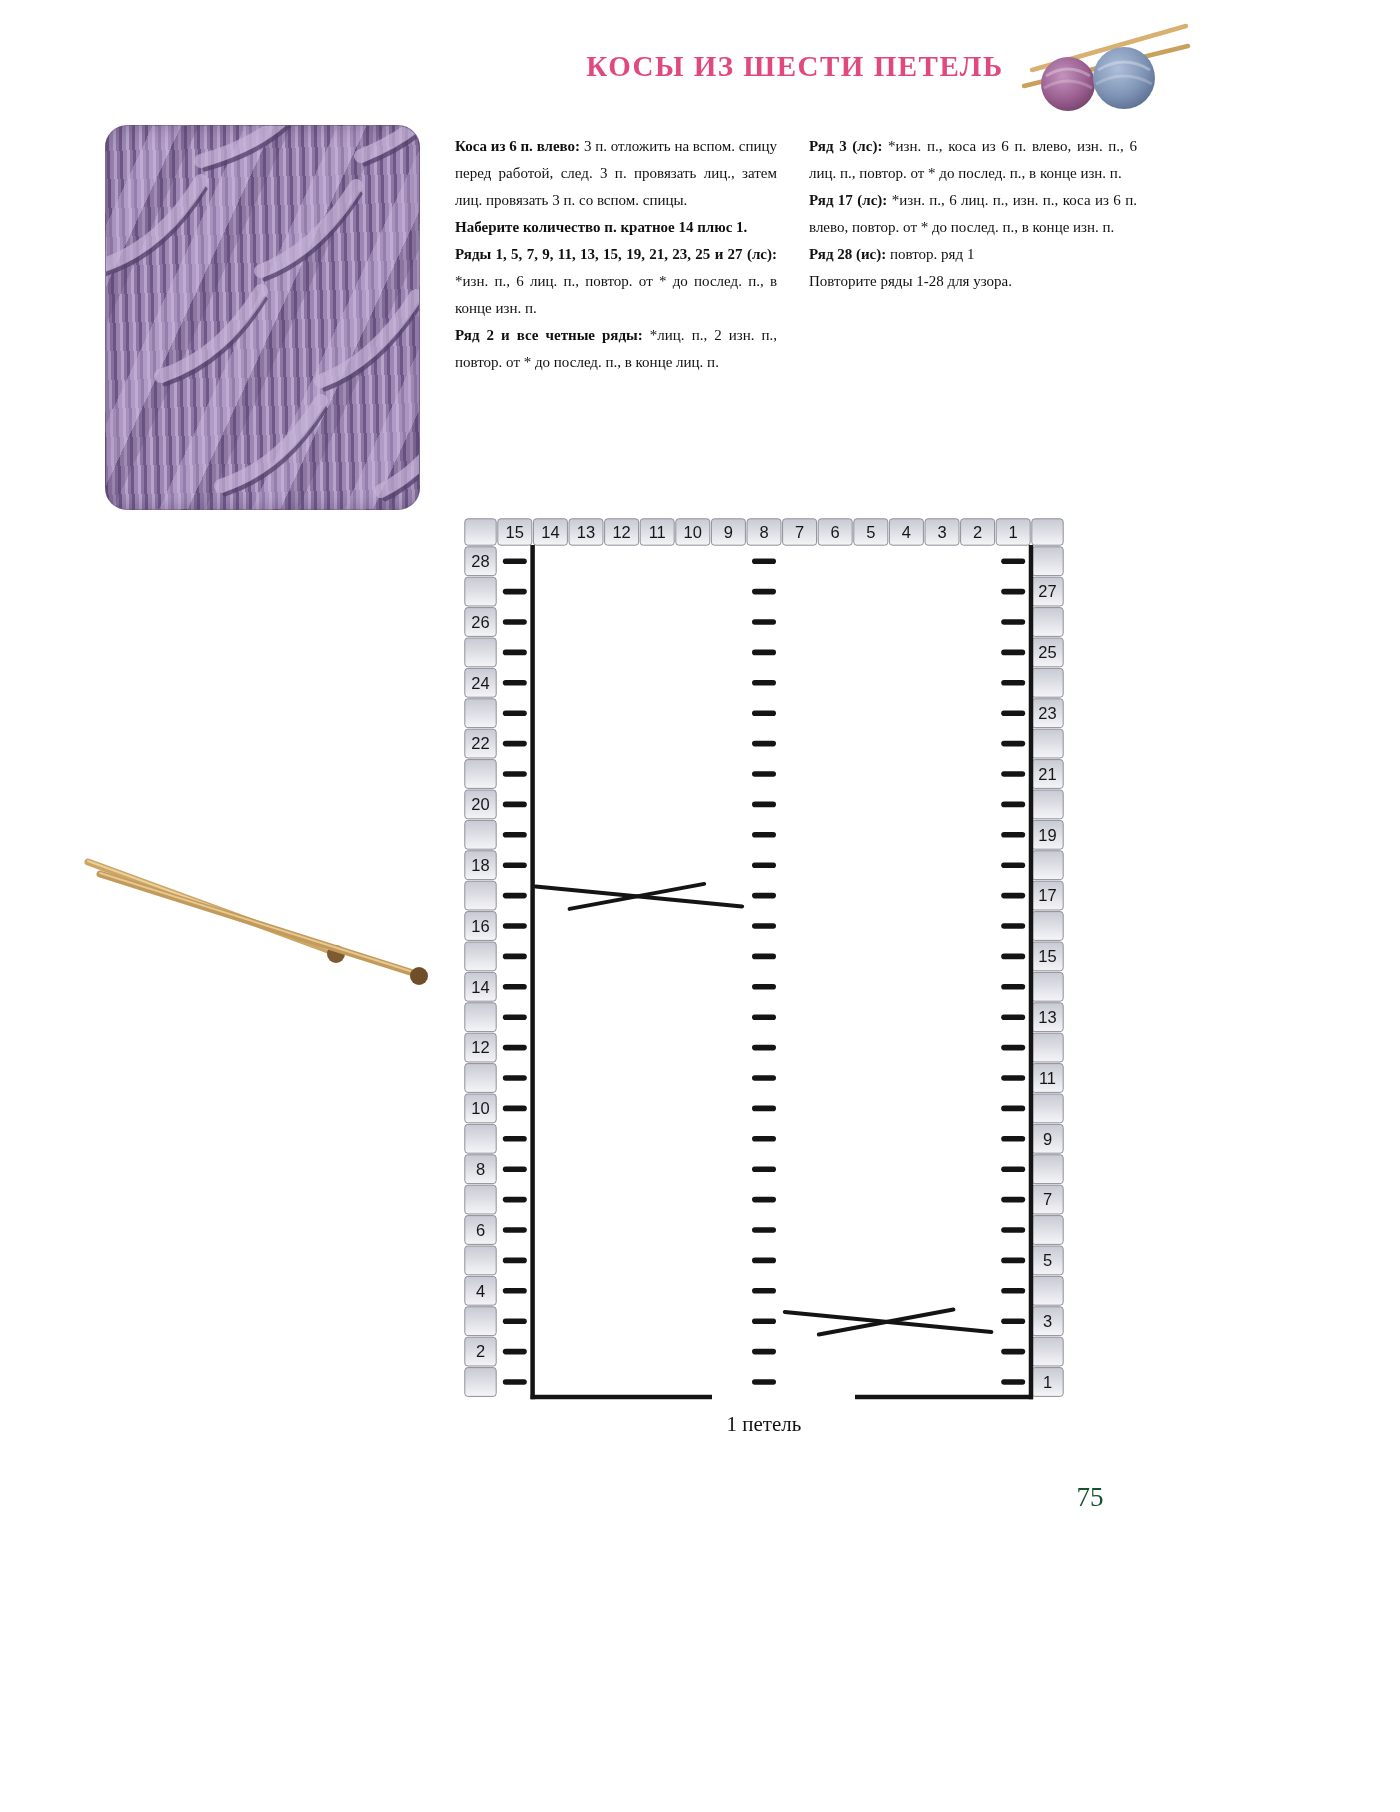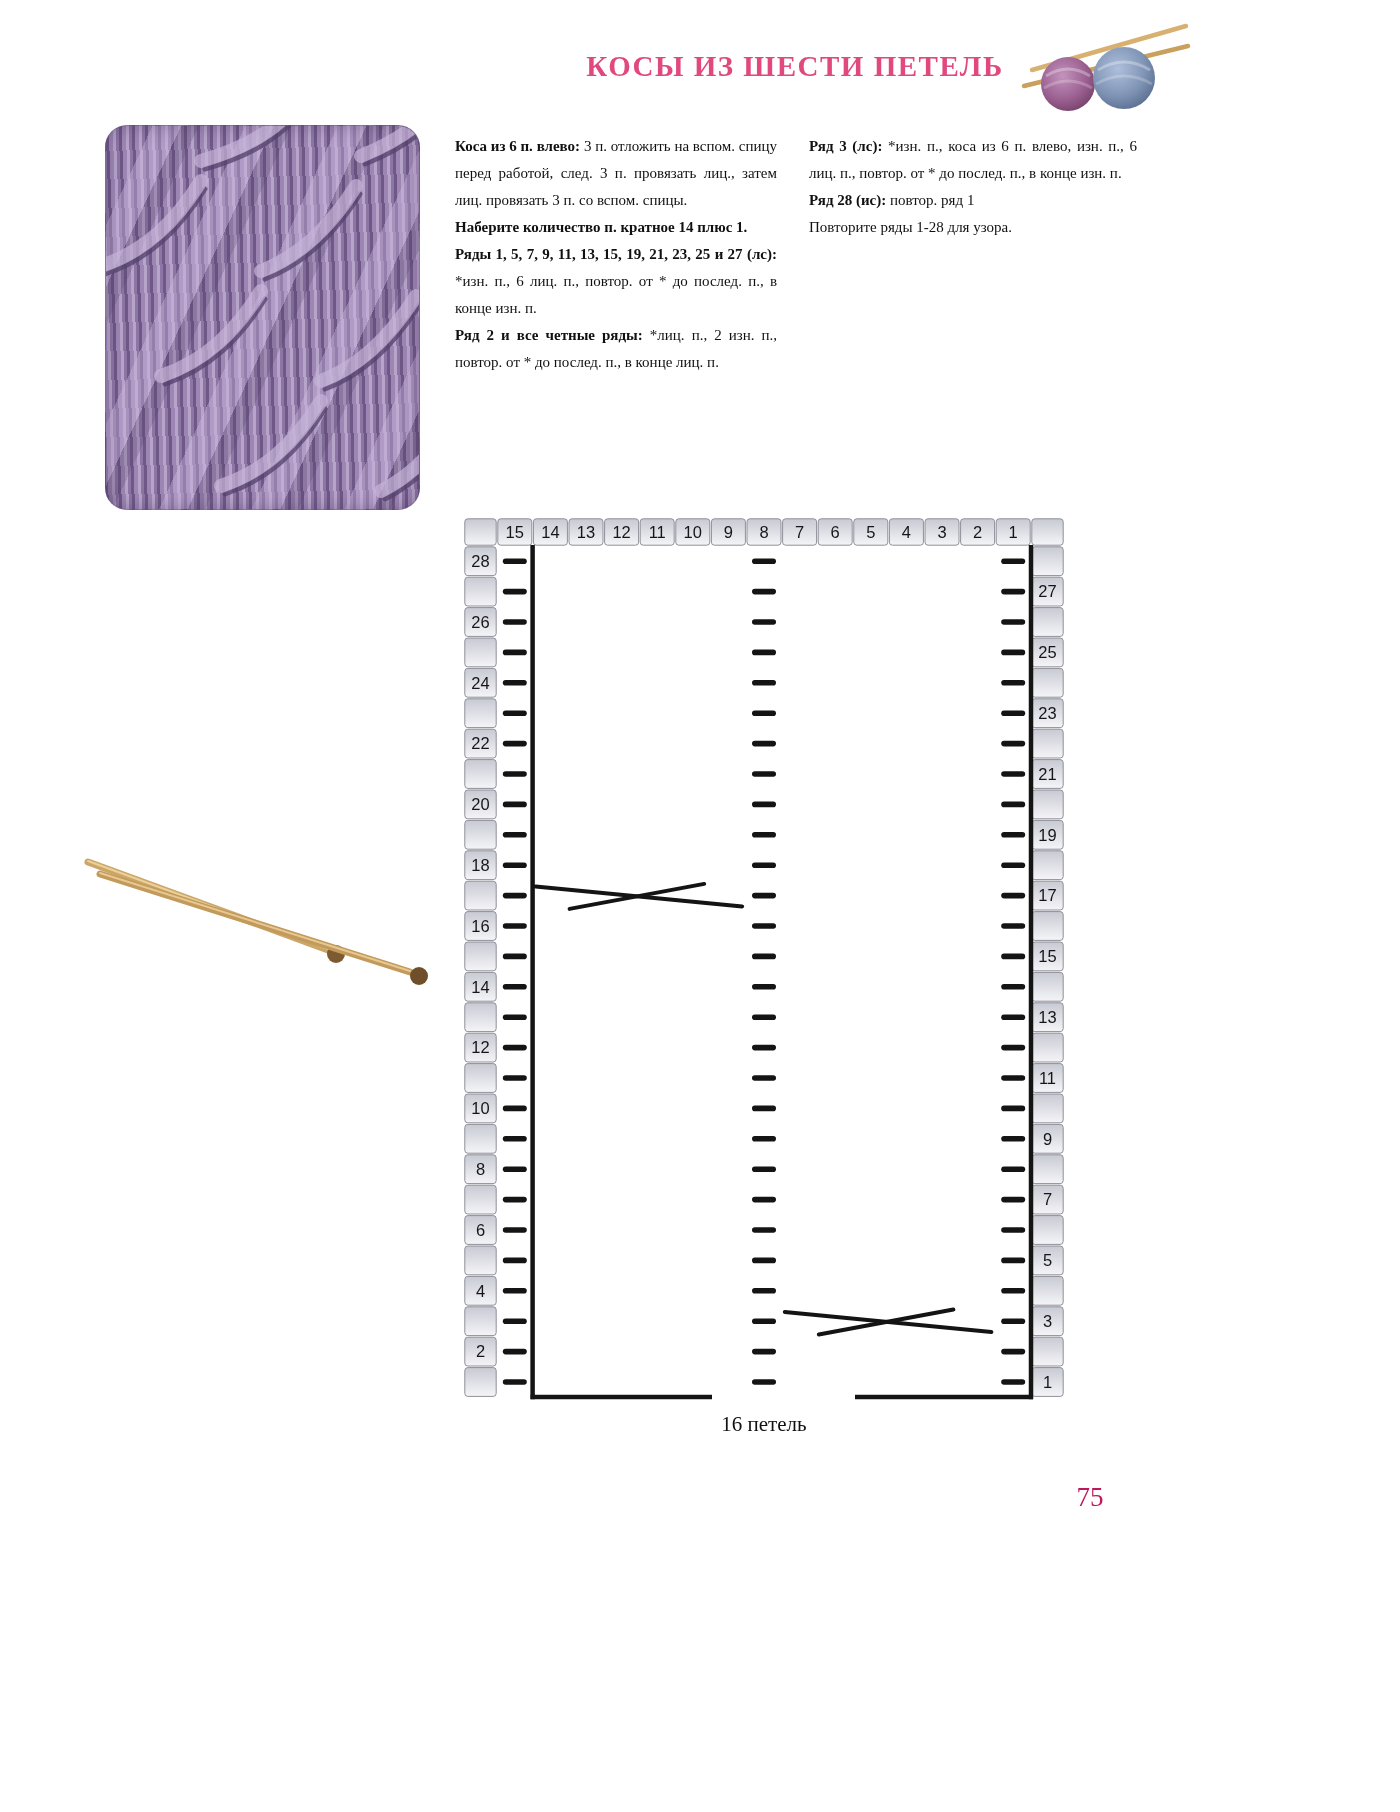--- a/index.html
+++ b/index.html
@@ -30,21 +30,21 @@
   .text-col b { font-weight:bold; }
   .chart { position:absolute; left:464px; top:518px; font-family:"Liberation Sans", sans-serif; }
   .chart-caption {
     position:absolute; left:464px; top:1412px; width:600px; text-align:center;
     font-size:21px; color:#111;
   }
   .needles-photo { position:absolute; left:70px; top:830px; }
   .yarn-photo { position:absolute; left:1010px; top:18px; }
   .page-number {
     position:absolute; left:1050px; top:1482px; width:80px; text-align:center;
-    font-size:27px; color:#be185d;
+    font-size:27px; color:#14532d;
   }
 </style>
 </head>
 <body>
 
 <div class="page">
 
   <h1 class="title">КОСЫ ИЗ ШЕСТИ ПЕТЕЛЬ</h1>
 
   <svg class="yarn-photo" width="185" height="105" viewBox="0 0 185 105">
@@ -103,20 +103,21 @@
 
   <div class="text-col col1">
     <p><b>Коса из 6 п. влево:</b> <span>3 п. отложить на вспом. спицу перед работой, след. 3 п. провязать лиц., затем лиц. провязать 3 п. со вспом. спицы.</span></p>
     <p><b>Наберите количество п. кратное 14 плюс 1.</b></p>
     <p><b>Ряды 1, 5, 7, 9, 11, 13, 15, 19, 21, 23, 25 и 27 (лс):</b> <span>*изн. п., 6 лиц. п., повтор. от * до послед. п., в конце изн. п.</span></p>
     <p><b>Ряд 2 и все четные ряды:</b> <span>*лиц. п., 2 изн. п., повтор. от * до послед. п., в конце лиц. п.</span></p>
   </div>
 
   <div class="text-col col2">
     <p><b>Ряд 3 (лс):</b> <span>*изн. п., коса из 6 п. влево, изн. п., 6 лиц. п., повтор. от * до послед. п., в конце изн. п.</span></p>
+    <p><b>Ряд 17 (лс):</b> <span>*изн. п., 6 лиц. п., изн. п., коса из 6 п. влево, повтор. от * до послед. п., в конце изн. п.</span></p>
     <p><b>Ряд 28 (ис):</b> <span>повтор. ряд 1</span></p>
     <p><span>Повторите ряды 1-28 для узора.</span></p>
   </div>
 
   <svg id="chart-svg" class="chart" width="600" height="895" viewBox="0 0 600 895">
     <defs>
       <linearGradient id="cellGrad" x1="0" y1="0" x2="0" y2="1">
         <stop offset="0%" stop-color="#c8cad3"></stop>
         <stop offset="100%" stop-color="#f5f5f8"></stop>
       </linearGradient>
@@ -323,21 +324,21 @@
       <rect x="537.2" y="861.2" width="24" height="5.6" rx="2.8" fill="#141414"></rect>
       <line x1="71.6" y1="368.4" x2="278.20000000000005" y2="388.4" stroke="#141414" stroke-width="4" stroke-linecap="round"></line>
       <line x1="105.6" y1="390.9" x2="240.20000000000005" y2="365.9" stroke="#141414" stroke-width="4" stroke-linecap="round"></line>
       <line x1="320.8" y1="794" x2="527.4000000000001" y2="814" stroke="#141414" stroke-width="4" stroke-linecap="round"></line>
       <line x1="354.8" y1="816.5" x2="489.4000000000001" y2="791.5" stroke="#141414" stroke-width="4" stroke-linecap="round"></line>
       <line x1="68.6" y1="27" x2="68.6" y2="881.1999999999999" stroke="#141414" stroke-width="4.5"></line>
       <line x1="567" y1="27" x2="567" y2="881.1999999999999" stroke="#141414" stroke-width="4.5"></line>
       <line x1="66.6" y1="878.9999999999999" x2="248" y2="878.9999999999999" stroke="#141414" stroke-width="4.5"></line>
       <line x1="391" y1="878.9999999999999" x2="569" y2="878.9999999999999" stroke="#141414" stroke-width="4.5"></line>
     </svg>
-  <div class="chart-caption">16 петель</div>
+  <div class="chart-caption">1 петель</div>
 
   <svg class="needles-photo" width="400" height="190" viewBox="0 0 400 190">
     <g>
       <line x1="18" y1="32" x2="258" y2="120" stroke="#cba667" stroke-width="7" stroke-linecap="round"></line>
       <line x1="18" y1="31" x2="258" y2="119" stroke="#ecd09a" stroke-width="2" stroke-linecap="round"></line>
       <circle cx="266" cy="124" r="9" fill="#7d5a30"></circle>
     </g>
     <g>
       <line x1="30" y1="44" x2="340" y2="142" stroke="#c29a5b" stroke-width="7" stroke-linecap="round"></line>
       <line x1="30" y1="43" x2="340" y2="141" stroke="#e7c890" stroke-width="2" stroke-linecap="round"></line>

